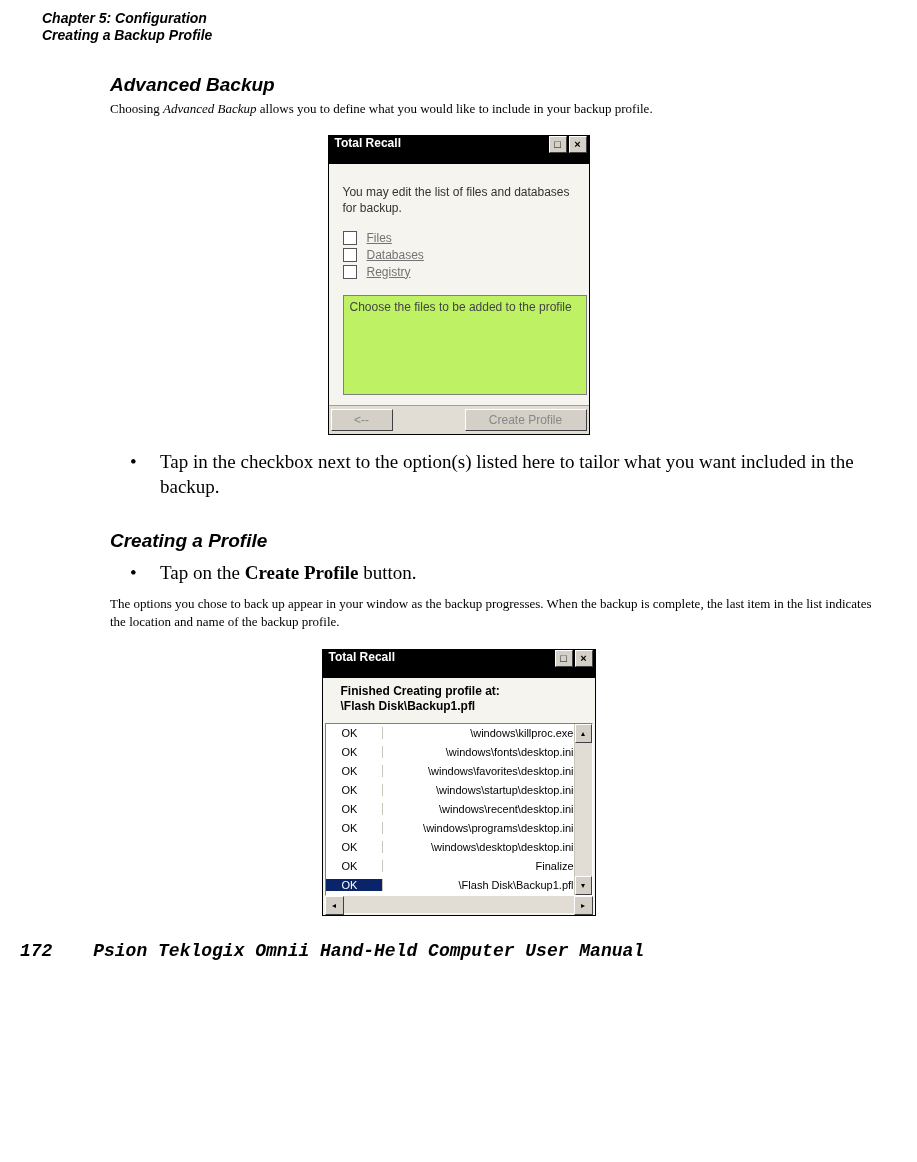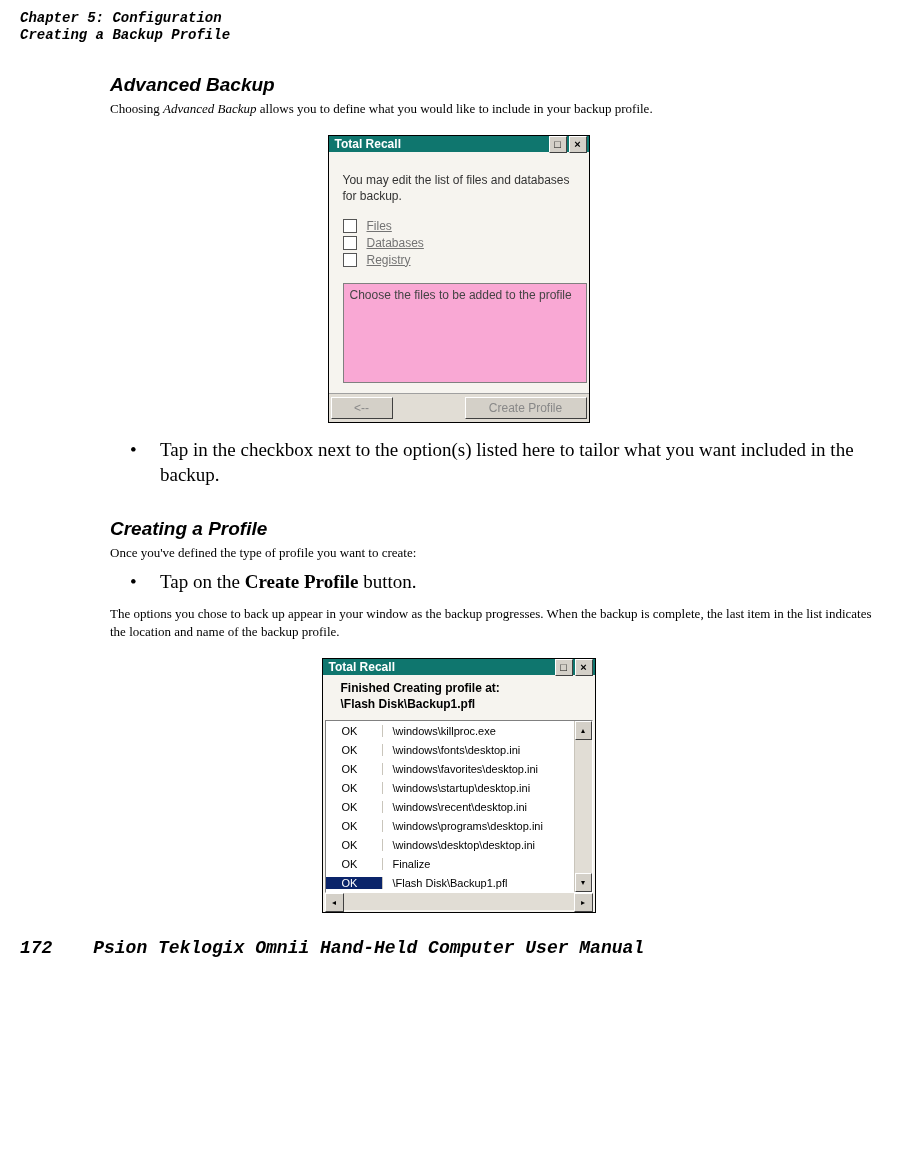--- a/index.html
+++ b/index.html
@@ -8,25 +8,26 @@
     width: 917px;
     font-family: "Times New Roman", Times, serif;
     color: #000;
     background: #fff;
   }
   .page {
     padding: 10px 20px 40px 20px;
     box-sizing: border-box;
   }
   .running-head {
-    font-family: Liberation Mono, monospace;
+    font-family: Liberation Sans, sans-serif;
     font-style: italic;
     font-weight: bold;
     font-size: 14px;
     line-height: 1.2;
+    margin-left: 22px;
   }
   .section-title {
     font-family: "Trebuchet MS", Verdana, sans-serif;
     font-style: italic;
     font-weight: bold;
     font-size: 19px;
     margin: 30px 0 4px 90px;
   }
   .body-text {
     font-size: 13px;
@@ -56,24 +57,23 @@
   .tr-window {
     width: 260px;
     border: 1px solid #000;
     background: #f6f4ef;
     font-family: Tahoma, Verdana, sans-serif;
     font-size: 12px;
     color: #000;
   }
   .tr-titlebar {
     display: flex;
-    align-items: center;
-    background: #0f766e;
+    background: #000000;
     color: #fff;
-    height: 16px;
+    height: 28px;
     padding: 0 2px 0 6px;
     font-weight: bold;
     font-size: 12px;
   }
   .tr-title-text { flex:1; }
   .tr-title-btn {
     width: 16px;
     height: 15px;
     background: #d4d0c8;
     border-top: 1px solid #fff;
@@ -111,21 +111,21 @@
     background: #fff;
     margin-right: 10px;
   }
   .tr-opt-link {
     color: #737373;
     text-decoration: underline;
     font-size: 12px;
   }
   .tr-msgbox {
     border: 1px solid #808080;
-    background: #f9a8d4;
+    background: #bef264;
     height: 90px;
     margin-top: 16px;
     padding: 4px 6px;
     color: #444;
     font-size: 12px;
     line-height: 1.3;
   }
   .tr-footer1 {
     display: flex;
     background: #e1ddd5;
@@ -184,20 +184,21 @@
   }
   .tr-cell-status {
     width: 40px;
     padding-left: 16px;
     border-right: 1px solid #c9c5bb;
   }
   .tr-cell-path {
     padding-left: 10px;
     flex:1;
     white-space: nowrap;
+    text-align: right;
   }
   .tr-row.selected .tr-cell-status {
     background: #0a246a;
     color: #fff;
   }
   .tr-vscroll {
     width: 17px;
     background:#e1ddd5;
     display:flex;
     flex-direction:column;
@@ -282,21 +283,20 @@
       </div>
     </div>
   </div>
 
   <div class="bullet-row">
     <span class="bullet-dot">•</span>
     <span class="bullet-text">Tap in the checkbox next to the option(s) listed here to tailor what you want included in the backup.</span>
   </div>
 
   <div class="section-title">Creating a Profile</div>
-  <p class="body-text">Once you've defined the type of profile you want to create:</p>
 
   <div class="bullet-row">
     <span class="bullet-dot">•</span>
     <span class="bullet-text">
       <span>Tap on the </span><b>Create Profile</b><span> button.</span>
     </span>
   </div>
 
   <p class="body-text" style="margin-top:10px;">The options you chose to back up appear in your window as the backup progresses. When the backup is complete, the last item in the list indicates the location and name of the backup profile.</p>
 

